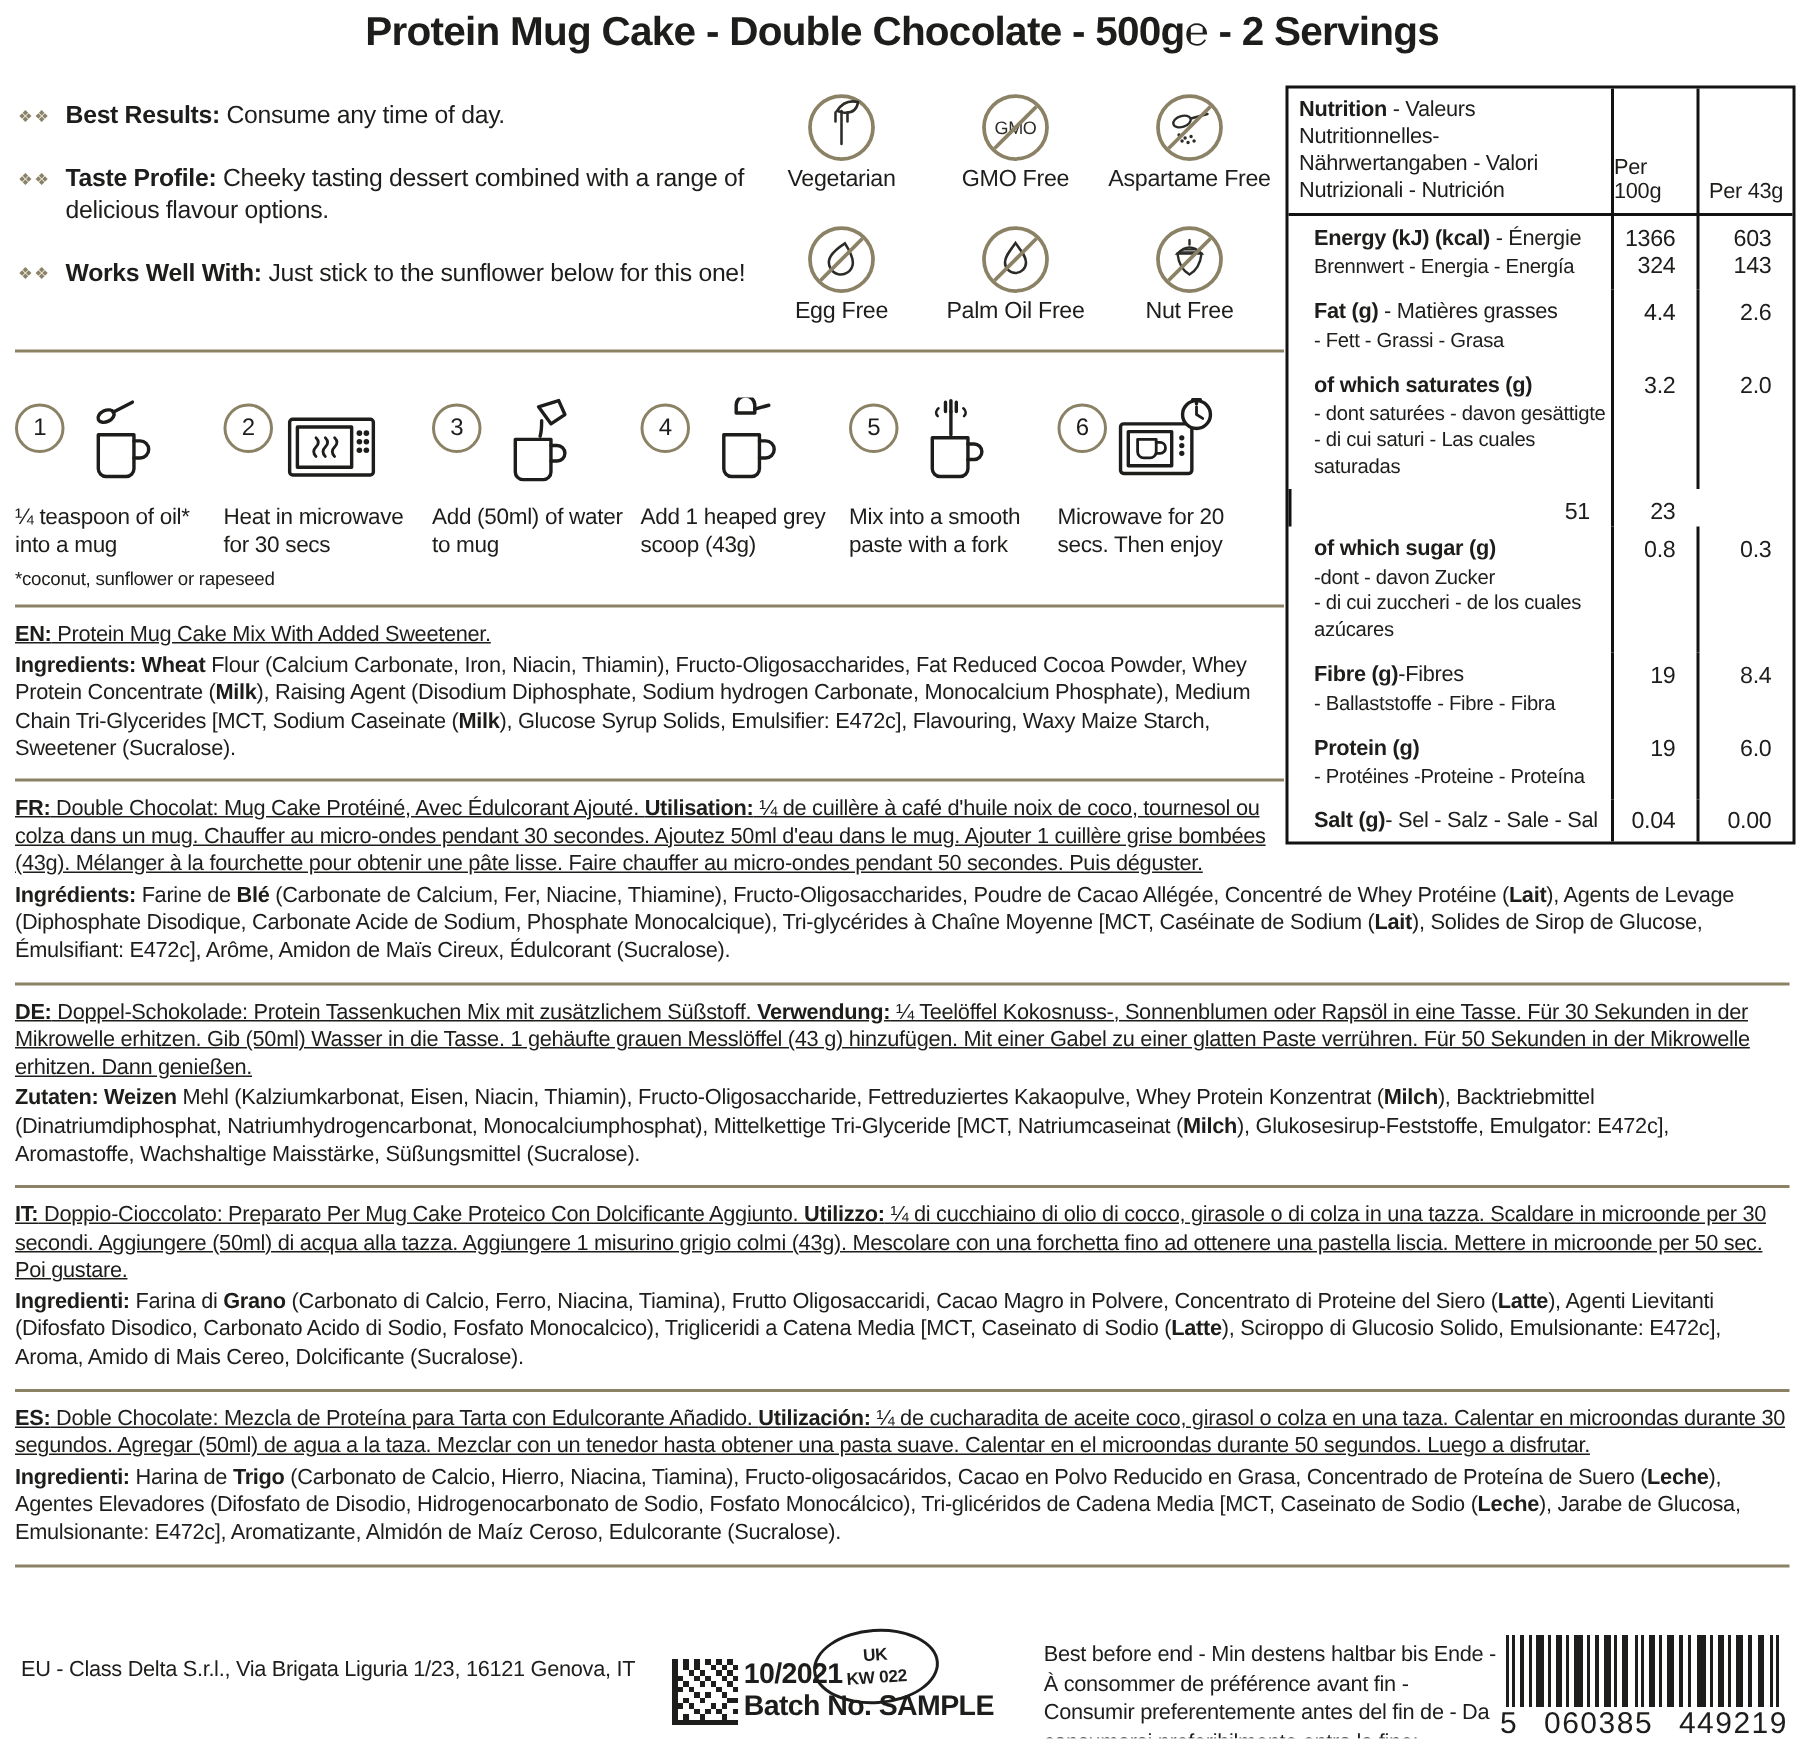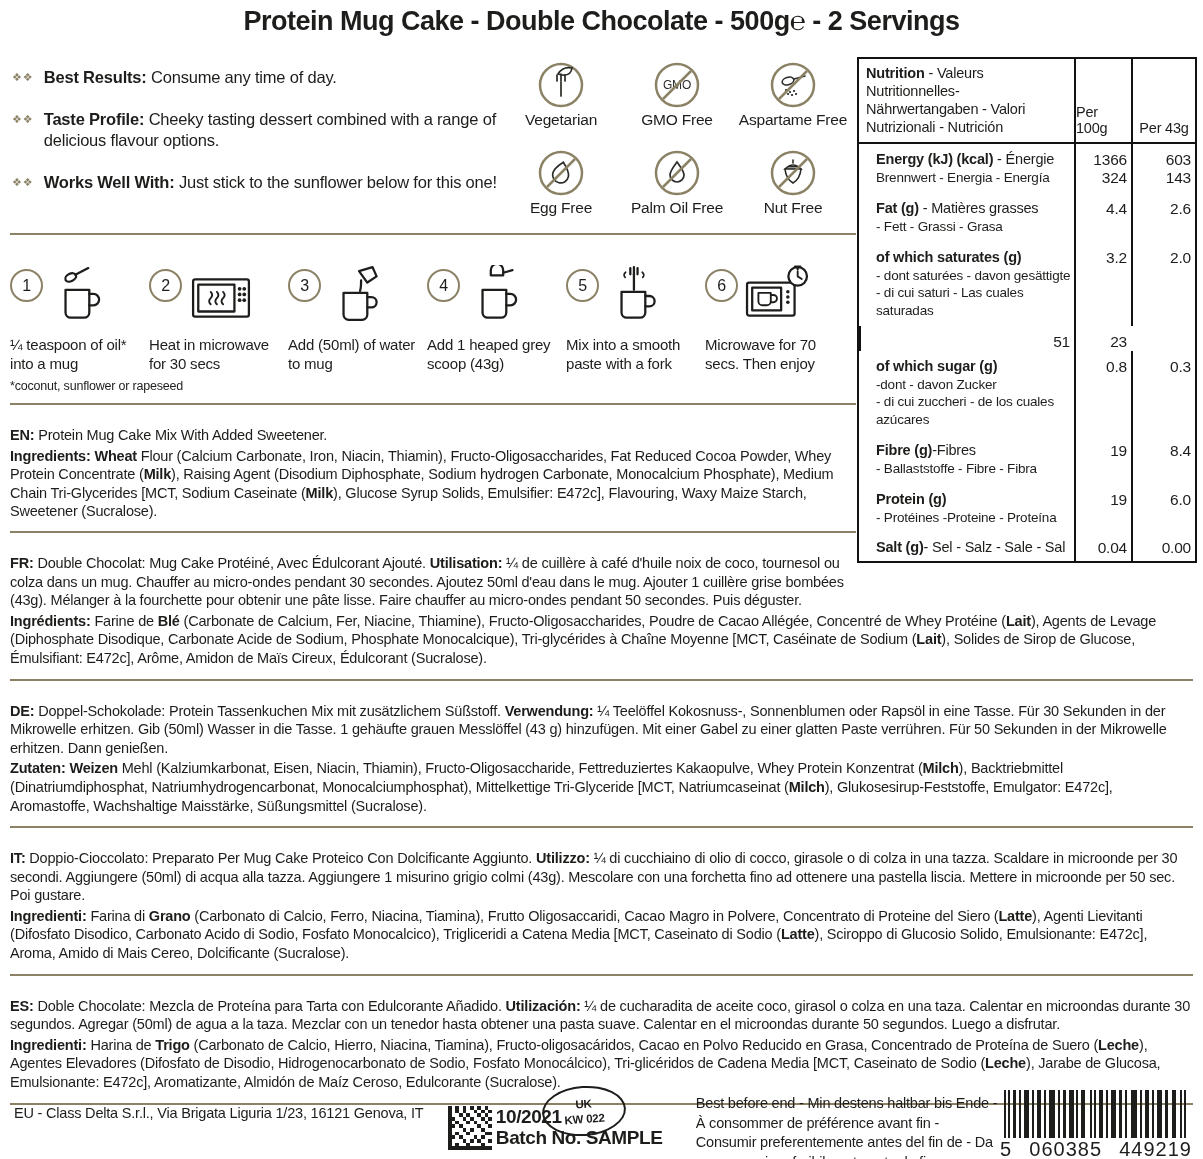--- a/index.html
+++ b/index.html
@@ -23,32 +23,32 @@
   
   .steps{display:grid;grid-template-columns:repeat(6,131px);column-gap:8px;margin-top:30px;}
   .step-head{display:flex;align-items:flex-start;gap:6px;height:66px;}
   .step-num{width:29px;height:29px;border:2.5px solid #8b8266;border-radius:50%;display:flex;align-items:center;justify-content:center;
             font-size:16px;margin-top:4px;flex:0 0 auto;}
   .step-text{font-size:15px;line-height:19px;margin-top:4px;}
   .footnote{font-size:12.5px;margin-top:6px;}
   .rule-en{margin-top:10px;}
   
   .lang{font-size:14.5px;line-height:18.6px;margin:2px 0;}
-  .lang-first{margin-top:21px;}
+  .lang-first{margin-top:9px;text-decoration:underline;}
   .full-col{width:1183px;padding-left:10px;}
   .rule-full{margin-top:11px;}
   
   .nutrition{position:absolute;top:57px;right:6px;width:340px;border:2.5px solid #121212;box-sizing:border-box;background:#fff;}
   .nut-row{display:grid;grid-template-columns:215px 57px 1fr;}
   .nut-head{border-bottom:2.5px solid #121212;}
   .nut-title{padding:5px 2px 6px 7px;font-size:14.5px;line-height:18px;}
   .nut-colhead{border-left:2.5px solid #121212;display:flex;align-items:flex-end;justify-content:center;font-size:14.5px;padding-bottom:6px;}
   .nut-label{padding:7px 2px 7px 17px;font-size:14.5px;line-height:17.5px;}
   .nut-sub{font-size:13.5px;line-height:17.5px;}
-  .nut-val{border-left:2.5px solid #121212;text-align:right;padding:7px 4px 0 0;font-size:15.5px;line-height:18px;}
+  .nut-val{border-left:2.5px solid #121212;text-align:right;padding:7px 14px 0 0;font-size:15.5px;line-height:18px;}
   .salt-row .nut-label,.salt-row .nut-val{padding-top:6px;padding-bottom:4px;}
   
   .footer{position:absolute;left:14px;top:1086px;width:1180px;display:flex;align-items:flex-start;}
   .addresses{width:468px;font-size:14.5px;line-height:22px;margin-top:16px;}
   .batch{position:relative;display:flex;gap:4px;margin-top:20px;width:236px;flex:0 0 auto;}
   .batch-text{font-weight:bold;font-size:19px;line-height:21px;letter-spacing:-0.4px;white-space:nowrap;}
   .stamp{position:absolute;left:94px;top:-20px;width:84px;height:50px;border:2px solid #1d1d1b;border-radius:50%;
          transform:rotate(-4deg);text-align:center;font-weight:bold;font-size:11.5px;line-height:15px;padding-top:9px;box-sizing:border-box;}
   .bb{width:326px;font-size:14.5px;line-height:19.5px;margin-top:8px;padding-left:12px;}
   .barcode{margin-left:auto;width:196px;margin-top:4px;}
@@ -345,21 +345,21 @@
                 <circle cx="41.5" cy="26" r="1.7"></circle>
                   <circle cx="41.5" cy="31" r="1.7"></circle>
                   <circle cx="41.5" cy="36" r="1.7"></circle>
               </g>
               <circle cx="51" cy="11" r="9" fill="#fff"></circle>
               <path d="M48.5 1.5h5M51 1.5V4"></path>
               <path d="M51 6v5l4 2.5" stroke-width="1.8"></path>
             </svg>
           </span>
         </div>
-        <div class="step-text">Microwave for 70 secs. Then enjoy</div>
+        <div class="step-text">Microwave for 20 secs. Then enjoy</div>
       </div>
     </div>
 
     <div class="footnote">*coconut, sunflower or rapeseed</div>
 
     <hr class="rule rule-en">
 
     <p class="lang lang-first"><b>EN:</b><span> Protein Mug Cake Mix With Added Sweetener.</span></p>
     <p class="lang"><b>Ingredients: Wheat</b><span> Flour (Calcium Carbonate, Iron, Niacin, Thiamin), Fructo-Oligosaccharides, Fat Reduced Cocoa Powder, Whey Protein Concentrate (</span><b>Milk</b><span>), Raising Agent (Disodium Diphosphate, Sodium hydrogen Carbonate, Monocalcium Phosphate), Medium Chain Tri-Glycerides [MCT, Sodium Caseinate (</span><b>Milk</b><span>), Glucose Syrup Solids, Emulsifier: E472c], Flavouring, Waxy Maize Starch, Sweetener (Sucralose).</span></p>
 

